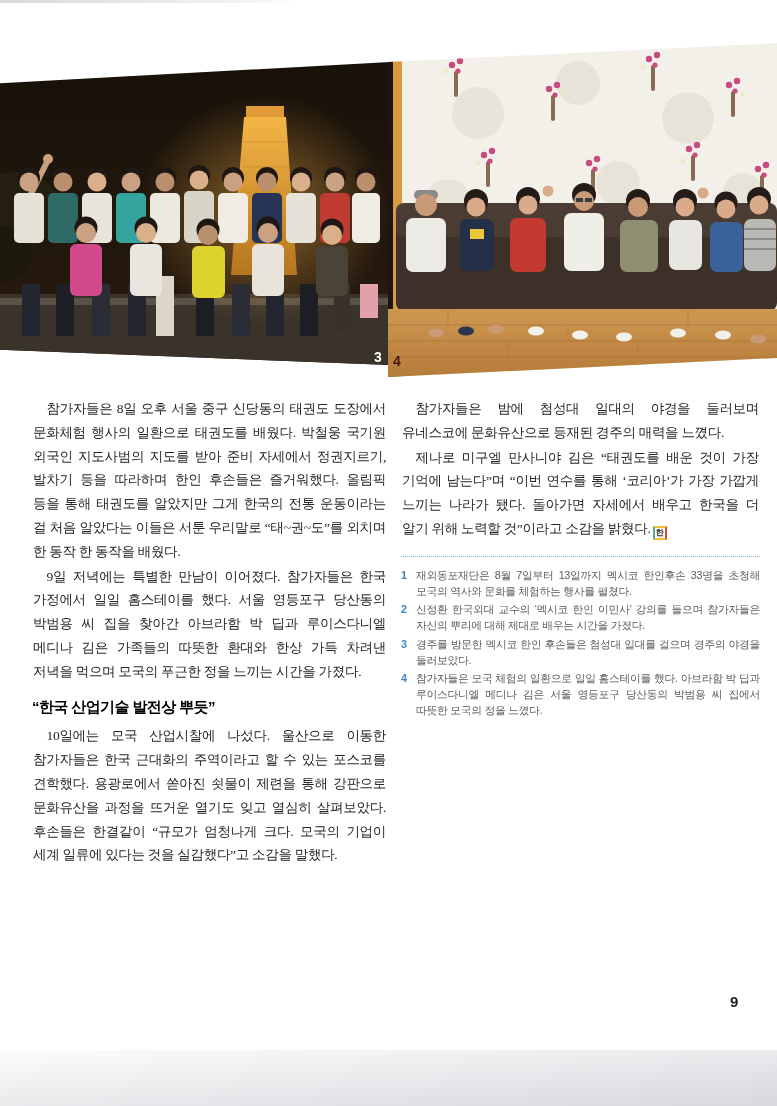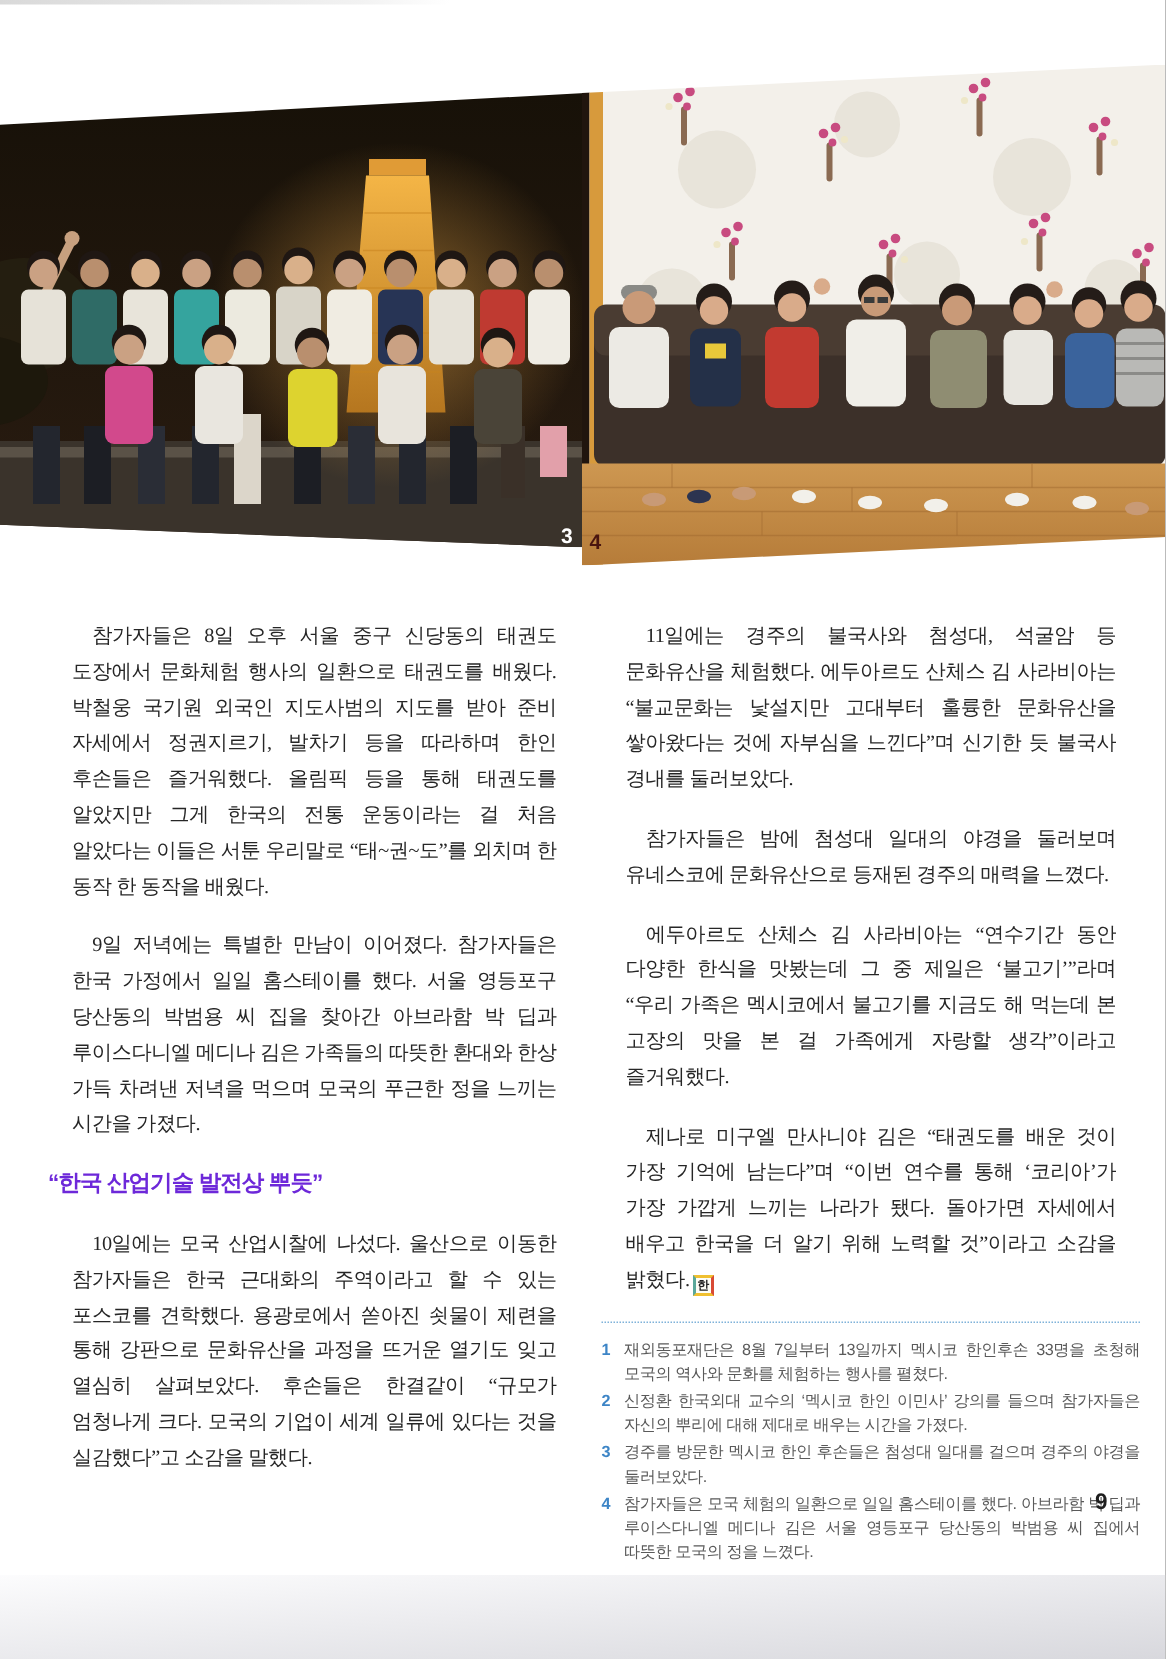--- a/index.html
+++ b/index.html
@@ -27,26 +27,26 @@
 
   
   .article {
     position:absolute; left:32px; top:396px; width:728px;
     display:flex; gap:14px; color:var(--body-text,#262626);
   }
   .col { font-size:13.5px; line-height:23.8px; text-align:justify;
          letter-spacing:-0.3px; word-break:keep-all; }
   .col-left  { width:355px; }
   .col-right { width:359px; }
-  .col p { margin:16px; text-indent:1em; }
+  .col p { margin:1px; text-indent:1em; }
 
   .section-heading {
     font-family:"Liberation Sans","DejaVu Sans",sans-serif;
     font-weight:bold; font-size:15px; letter-spacing:-0.6px;
-    margin:11px 0 6px; text-indent:0; color:#6d28d9;
+    margin:11px 0 6px; text-indent:0; color:#000000;
   }
 
   .endmark {
     display:inline-block; width:14px; height:14px; text-indent:0;
     vertical-align:-2px; margin-left:2px; background:#fdfdf6;
     border-top:2px solid var(--endmark-yellow,#f0c030);
     border-right:2px solid #d84a35;
     border-bottom:2px solid var(--endmark-yellow,#f0c030);
     border-left:2px solid #5aa89a;
     font-family:"Liberation Sans",sans-serif; font-size:8px; font-weight:bold;
@@ -316,23 +316,21 @@
 
   <div class="article">
     <div class="col col-left">
       <p>참가자들은 8일 오후 서울 중구 신당동의 태권도 도장에서 문화체험 행사의 일환으로 태권도를 배웠다. 박철웅 국기원 외국인 지도사범의 지도를 받아 준비 자세에서 정권지르기, 발차기 등을 따라하며 한인 후손들은 즐거워했다. 올림픽 등을 통해 태권도를 알았지만 그게 한국의 전통 운동이라는 걸 처음 알았다는 이들은 서툰 우리말로 “태~권~도”를 외치며 한 동작 한 동작을 배웠다.</p>
       <p>9일 저녁에는 특별한 만남이 이어졌다. 참가자들은 한국 가정에서 일일 홈스테이를 했다. 서울 영등포구 당산동의 박범용 씨 집을 찾아간 아브라함 박 딥과 루이스다니엘 메디나 김은 가족들의 따뜻한 환대와 한상 가득 차려낸 저녁을 먹으며 모국의 푸근한 정을 느끼는 시간을 가졌다.</p>
       <h3 class="section-heading">“한국 산업기술 발전상 뿌듯”</h3>
       <p>10일에는 모국 산업시찰에 나섰다. 울산으로 이동한 참가자들은 한국 근대화의 주역이라고 할 수 있는 포스코를 견학했다. 용광로에서 쏟아진 쇳물이 제련을 통해 강판으로 문화유산을 과정을 뜨거운 열기도 잊고 열심히 살펴보았다. 후손들은 한결같이 “규모가 엄청나게 크다. 모국의 기업이 세계 일류에 있다는 것을 실감했다”고 소감을 말했다.</p>
     </div>
 
     <div class="col col-right">
-      <p>11일에는 경주의 불국사와 첨성대, 석굴암 등 문화유산을 체험했다. 에두아르도 산체스 김 사라비아는 “불교문화는 낯설지만 고대부터 훌륭한 문화유산을 쌓아왔다는 것에 자부심을 느낀다”며 신기한 듯 불국사 경내를 둘러보았다.</p>
       <p>참가자들은 밤에 첨성대 일대의 야경을 둘러보며 유네스코에 문화유산으로 등재된 경주의 매력을 느꼈다.</p>
-      <p>에두아르도 산체스 김 사라비아는 “연수기간 동안 다양한 한식을 맛봤는데 그 중 제일은 ‘불고기’”라며 “우리 가족은 멕시코에서 불고기를 지금도 해 먹는데 본 고장의 맛을 본 걸 가족에게 자랑할 생각”이라고 즐거워했다.</p>
       <p><span>제나로 미구엘 만사니야 김은 “태권도를 배운 것이 가장 기억에 남는다”며 “이번 연수를 통해 ‘코리아’가 가장 가깝게 느끼는 나라가 됐다. 돌아가면 자세에서 배우고 한국을 더 알기 위해 노력할 것”이라고 소감을 밝혔다.</span><span class="endmark"><span>한</span></span></p>
 
       <div class="footnotes">
         <div class="fn">
           <span class="fn-num">1</span>
           <span class="fn-text">재외동포재단은 8월 7일부터 13일까지 멕시코 한인후손 33명을 초청해 모국의 역사와 문화를 체험하는 행사를 펼쳤다.</span>
         </div>
         <div class="fn">
           <span class="fn-num">2</span>
           <span class="fn-text">신정환 한국외대 교수의 ‘멕시코 한인 이민사’ 강의를 들으며 참가자들은 자신의 뿌리에 대해 제대로 배우는 시간을 가졌다.</span>

